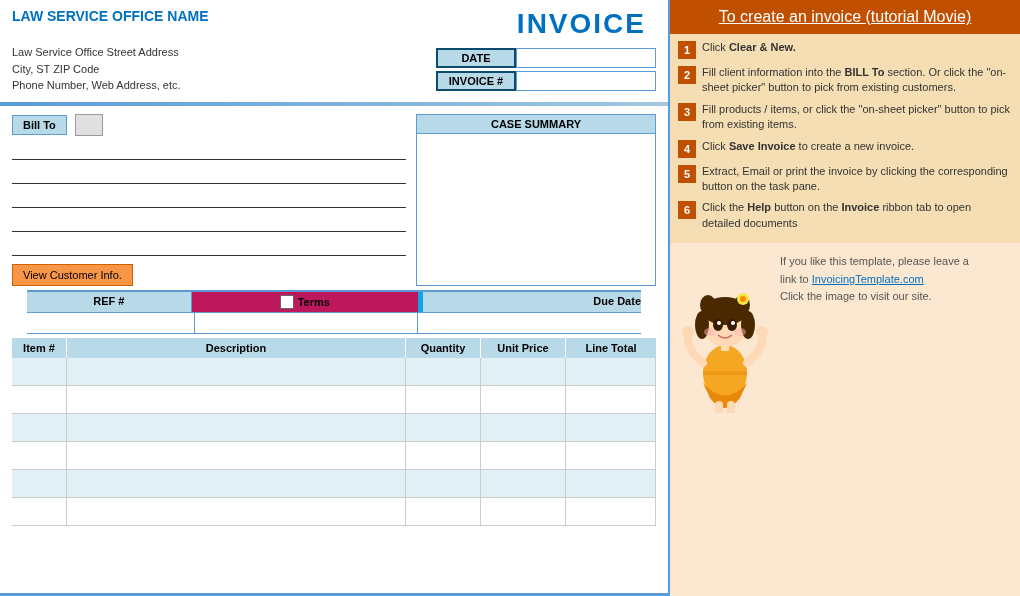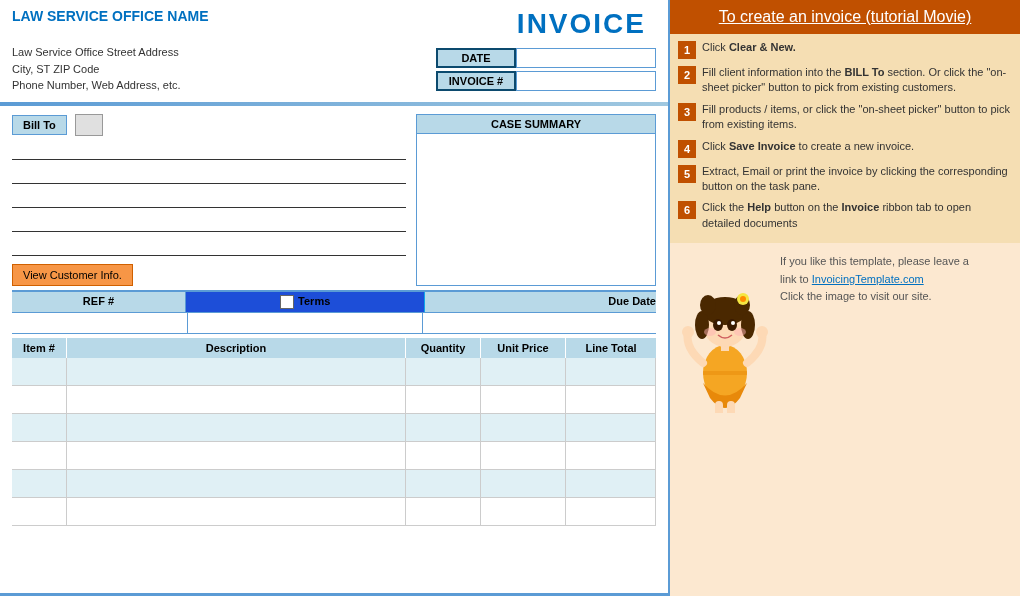--- a/index.html
+++ b/index.html
@@ -171,25 +171,25 @@
       background: #b8d9e8;
       border-right: 1px solid #5b9bd5;
       text-align: center;
       padding: 3px 0;
       font-weight: bold;
       font-size: 11px;
       flex: 1.5;
     }
     .terms-cell {
       display: flex;
-      align-items: flex-start;
+      align-items: center;
       justify-content: center;
       gap: 4px;
-      background: #1d4ed8;
-      border-right: 1px solid #0ea5e9;
+      background: #be185d;
+      border-right: 5px solid #0ea5e9;
       padding: 3px 4px;
       flex: 2;
     }
     .terms-checkbox {
       width: 14px;
       height: 14px;
       border: 1px solid #666;
       background: #fff;
     }
     .terms-label {
@@ -382,21 +382,21 @@
       <div class="action-btns">
         <button class="orange-btn">View Customer Info.</button>
       </div>
     </div>
     <div class="case-summary-area">
       <div class="case-summary-header">CASE SUMMARY</div>
       <div class="case-summary-body"></div>
     </div>
   </div>
 
-  <div style="padding: 0 12px;">
+  <div style="padding: 0 27px;">
     <div class="ref-row">
       <div class="ref-cell">REF #</div>
       <div class="terms-cell">
         <div class="terms-checkbox"></div>
         <span class="terms-label">Terms</span>
       </div>
       <div class="due-date-cell">Due Date</div>
     </div>
     <div class="ref-value-row">
       <div class="ref-val-cell"></div>

